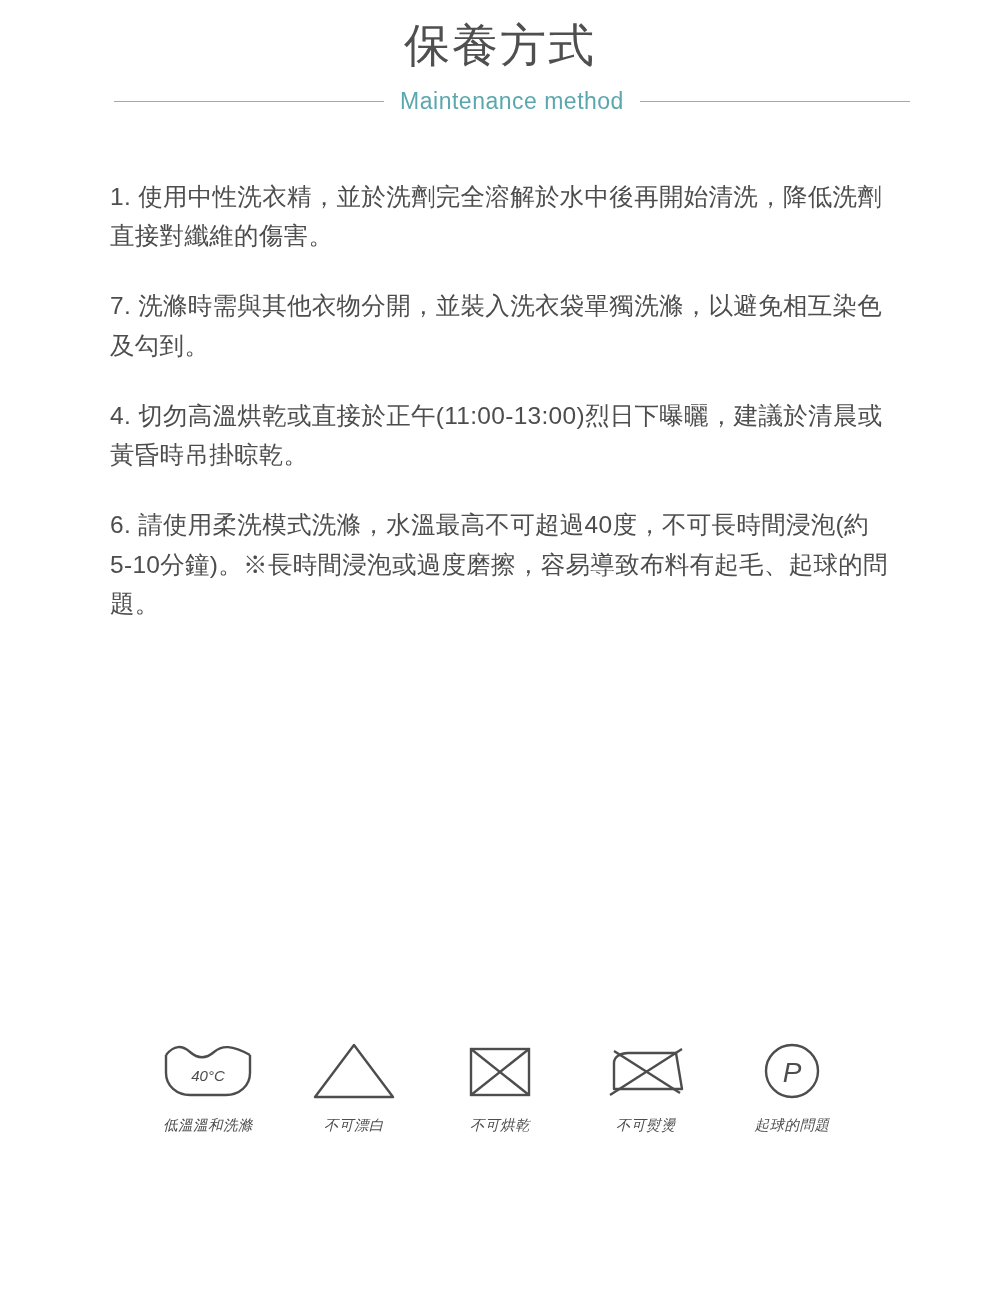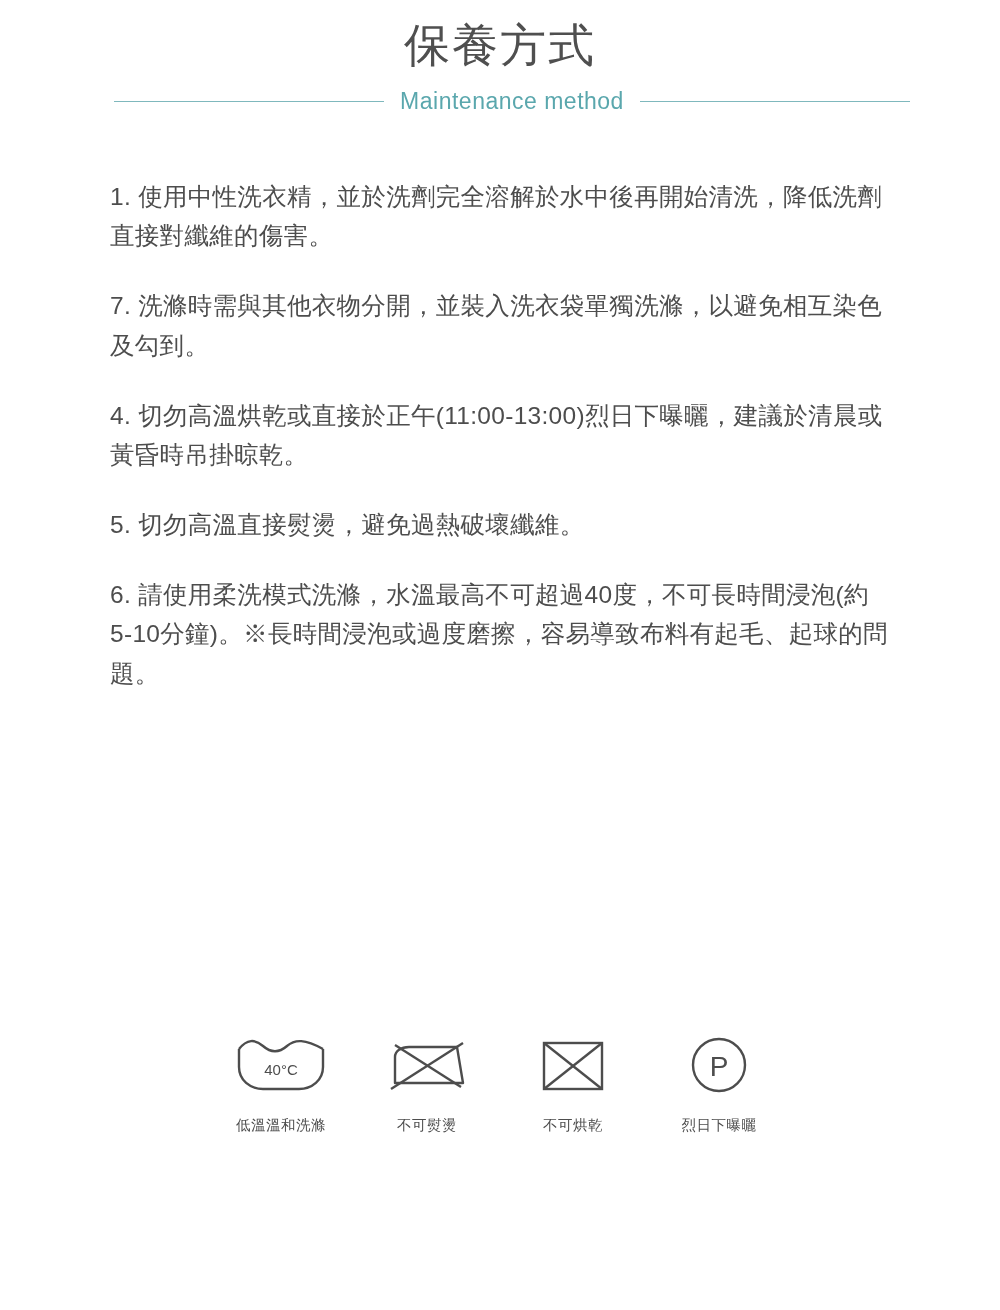--- a/index.html
+++ b/index.html
@@ -76,35 +76,36 @@
   
   .symbols {
     position: absolute;
     left: 0;
     right: 0;
     bottom: 175px;
     display: flex;
     justify-content: center;
     align-items: flex-end;
     gap: 42px;
+    font-style: italic;
   }
   .symbol {
     width: 104px;
     display: flex;
     flex-direction: column;
     align-items: center;
   }
   .symbol .glyph {
     height: 72px;
     display: flex;
     align-items: center;
     justify-content: center;
   }
   .symbol .caption {
-    margin-top: 16px;
+    margin-top: 10px;
     font-size: 14.5px;
     color: #4d4d4d;
     letter-spacing: 0.5px;
     white-space: nowrap;
   }
   svg { display: block; }
 </style>
 </head>
 <body>
 
@@ -116,65 +117,72 @@
       <div class="rule"></div>
       <div class="title-en">Maintenance method</div>
       <div class="rule"></div>
     </div>
   </div>
 
   <div class="content">
     <p class="item">1. 使用中性洗衣精，並於洗劑完全溶解於水中後再開始清洗，降低洗劑直接對纖維的傷害。</p>
     <p class="item">7. 洗滌時需與其他衣物分開，並裝入洗衣袋單獨洗滌，以避免相互染色及勾到。</p>
     <p class="item">4. 切勿高溫烘乾或直接於正午(11:00-13:00)烈日下曝曬，建議於清晨或黃昏時吊掛晾乾。</p>
-    <p class="item">5. 切勿高溫直接熨燙，避免過熱破壞纖維。</p>
     <p class="item">6. 請使用柔洗模式洗滌，水溫最高不可超過40度，不可長時間浸泡(約5-10分鐘)。※長時間浸泡或過度磨擦，容易導致布料有起毛、起球的問題。</p>
   </div>
 
   <div class="symbols">
 
     <div class="symbol">
       <div class="glyph">
         <svg width="96" height="62" viewBox="0 0 96 62">
           <path d="M6 16 L6 34 C6 47 17 56 30 56 L66 56 C79 56 90 47 90 34 L90 16" fill="none" stroke="#4d4d4d" stroke-width="2.4"></path>
           <path d="M6 16 C14 6 22 6 30 13 C38 20 46 20 54 13 C62 6 72 6 90 16" fill="none" stroke="#4d4d4d" stroke-width="2.4"></path>
           <text x="48" y="42" text-anchor="middle" font-family="Liberation Sans, sans-serif" font-size="15" fill="#4d4d4d">40°C</text>
         </svg>
       </div>
       <div class="caption">低溫溫和洗滌</div>
     </div>
 
-
     <div class="symbol">
       <div class="glyph">
-        <svg width="80" height="62" viewBox="0 0 80 62">
-          <path d="M8 50 L8 24 C8 18 14 14 22 14 L70 14 L76 50 Z" fill="none" stroke="#4d4d4d" stroke-width="2.4" stroke-linejoin="round"></path>
-          <line x1="4" y1="56" x2="76" y2="10" stroke="#4d4d4d" stroke-width="2.4"></line>
-          <line x1="8" y1="12" x2="74" y2="54" stroke="#4d4d4d" stroke-width="2.4"></line>
+        <svg width="86" height="62" viewBox="0 0 86 62">
+          <path d="M43 6 L82 58 L4 58 Z" fill="none" stroke="#4d4d4d" stroke-width="2.4" stroke-linejoin="round"></path>
         </svg>
       </div>
-      <div class="caption">不可熨燙</div>
+      <div class="caption">不可漂白</div>
     </div>
 
     <div class="symbol">
       <div class="glyph">
         <svg width="70" height="62" viewBox="0 0 70 62">
           <rect x="6" y="10" width="58" height="46" fill="none" stroke="#4d4d4d" stroke-width="2.4"></rect>
           <line x1="6" y1="10" x2="64" y2="56" stroke="#4d4d4d" stroke-width="2.4"></line>
           <line x1="64" y1="10" x2="6" y2="56" stroke="#4d4d4d" stroke-width="2.4"></line>
         </svg>
       </div>
       <div class="caption">不可烘乾</div>
     </div>
 
     <div class="symbol">
       <div class="glyph">
+        <svg width="80" height="62" viewBox="0 0 80 62">
+          <path d="M8 50 L8 24 C8 18 14 14 22 14 L70 14 L76 50 Z" fill="none" stroke="#4d4d4d" stroke-width="2.4" stroke-linejoin="round"></path>
+          <line x1="4" y1="56" x2="76" y2="10" stroke="#4d4d4d" stroke-width="2.4"></line>
+          <line x1="8" y1="12" x2="74" y2="54" stroke="#4d4d4d" stroke-width="2.4"></line>
+        </svg>
+      </div>
+      <div class="caption">不可熨燙</div>
+    </div>
+
+    <div class="symbol">
+      <div class="glyph">
         <svg width="64" height="62" viewBox="0 0 64 62">
           <circle cx="32" cy="32" r="26" fill="none" stroke="#4d4d4d" stroke-width="2.4"></circle>
           <text x="32" y="43" text-anchor="middle" font-family="Liberation Sans, sans-serif" font-size="28" fill="#4d4d4d">P</text>
         </svg>
       </div>
-      <div class="caption">烈日下曝曬</div>
+      <div class="caption">起球的問題</div>
     </div>
 
   </div>
 
 </div>
 
 </body></html>

